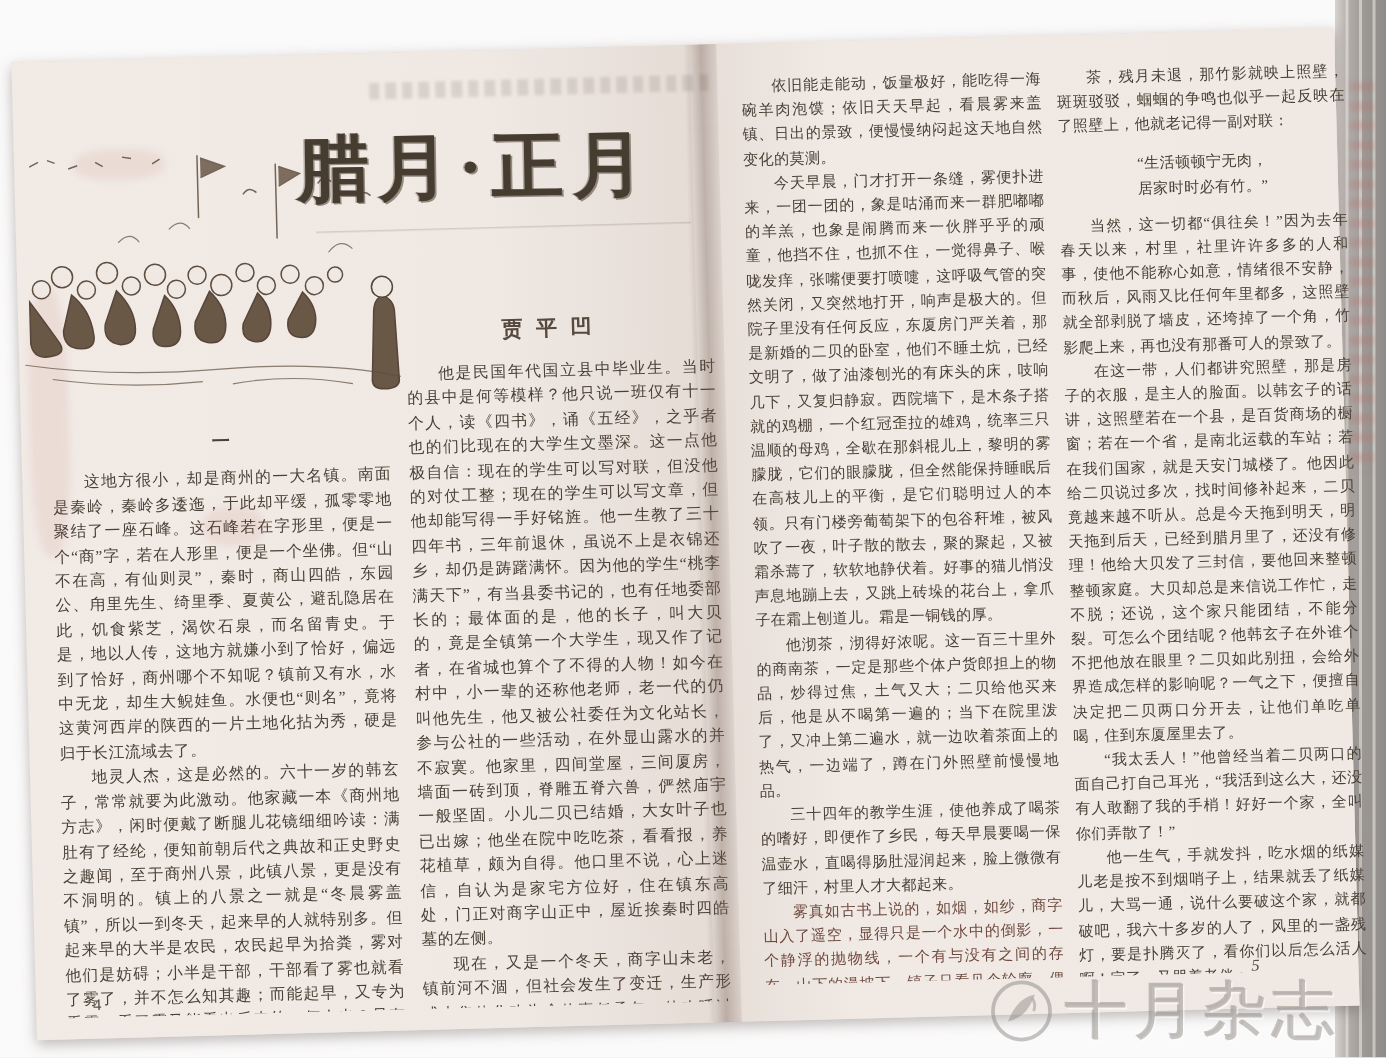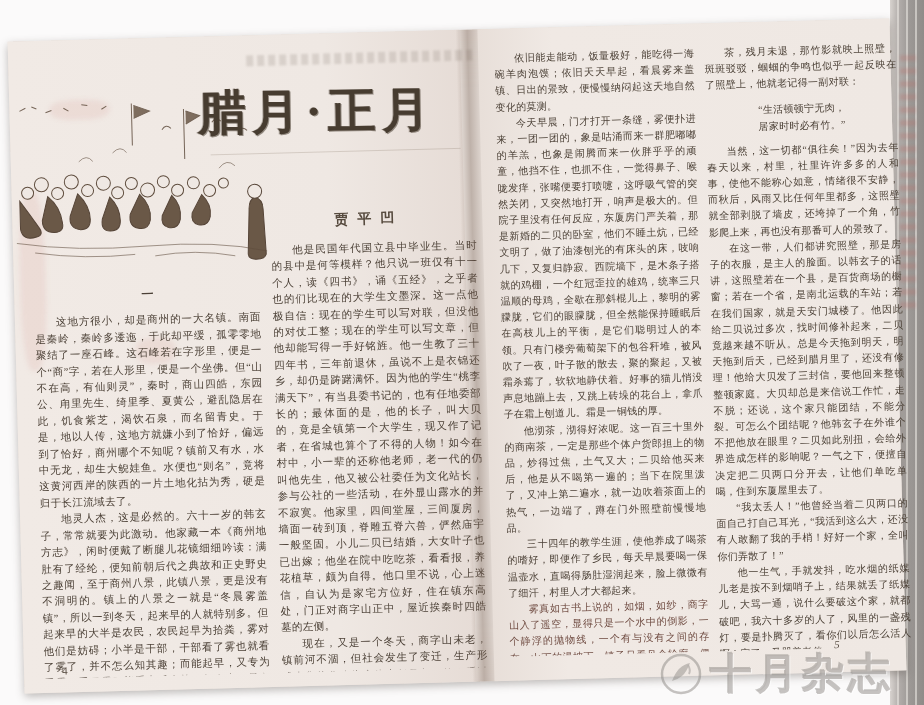--- a/index.html
+++ b/index.html
@@ -73,21 +73,21 @@
   .bp2{left:120px;top:300px;width:40px;height:26px;}
   .bp3{left:40px;top:60px;width:60px;height:20px;}
   
   .illus{position:absolute;left:2px;top:52px;width:266px;height:178px;}
   
   .watermark{
     position:absolute;right:6px;bottom:2px;width:260px;height:58px;z-index:9;
     display:flex;align-items:center;opacity:.62;
   }
   .wm-text{
-    font-size:42px;font-weight:bold;letter-spacing:4px;white-space:nowrap;
+    font-size:42px;font-weight:normal;letter-spacing:4px;white-space:nowrap;
     color:rgba(150,146,142,.85);
     text-shadow:1px 1px 0 rgba(255,255,255,.9), -1px -1px 0 rgba(110,106,102,.6);
     font-family:"Liberation Sans","DejaVu Sans",sans-serif;
   }
   .wm-logo{width:46px;height:46px;margin-right:6px;flex:0 0 auto;}
 </style>
 </head>
 <body>
 
 <div>

